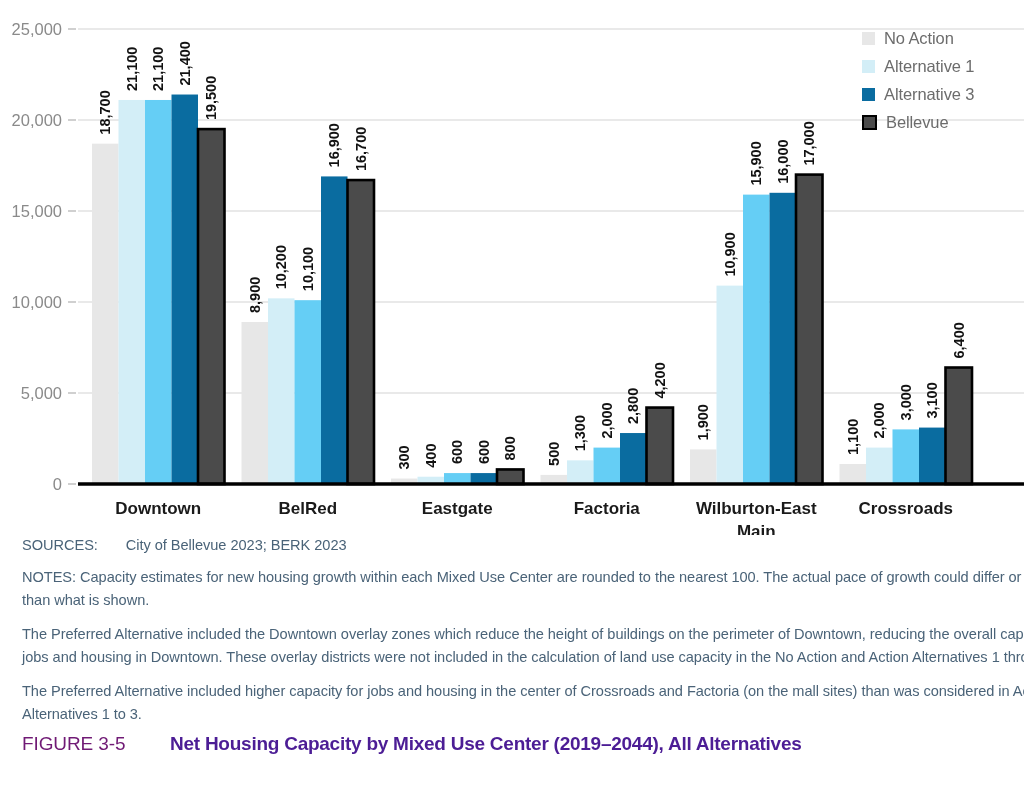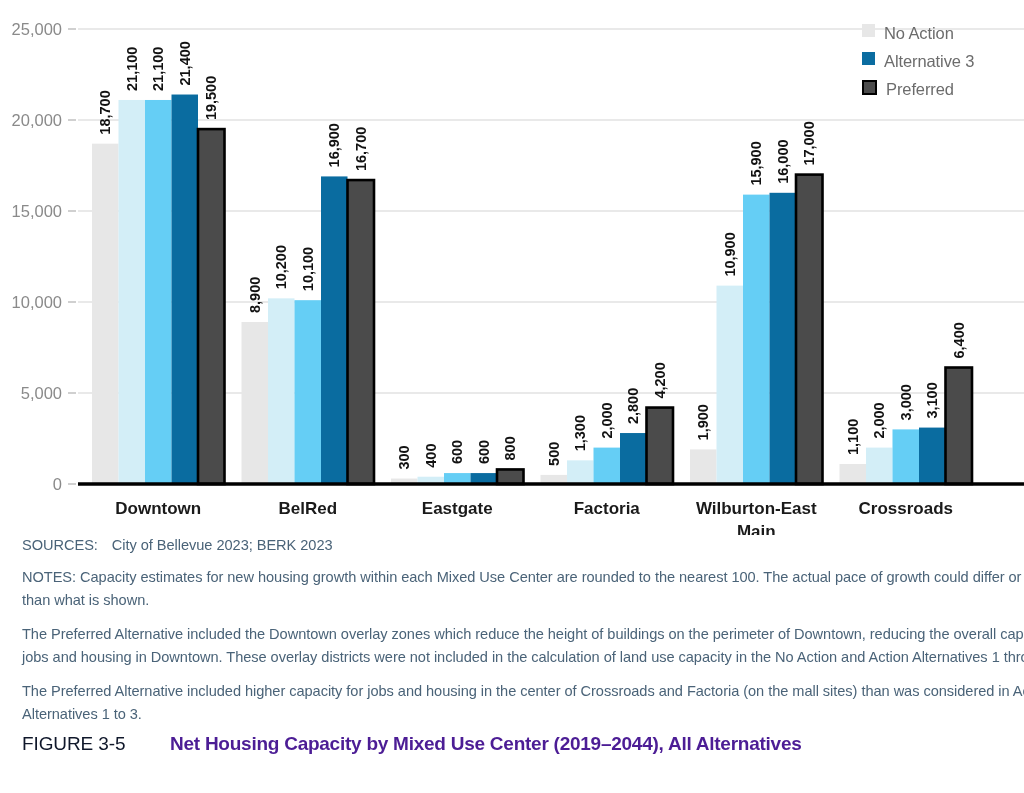--- a/index.html
+++ b/index.html
@@ -28,21 +28,21 @@
   #plot-svg { position: absolute; left: 0; top: 0; }
 
   
   #legend {
     position: absolute;
     left: 862px; top: 24px;
     width: 162px;
   }
   .legend-row {
     display: flex;
-    align-items: flex-start;
+    align-items: center;
     height: 28px;
     gap: 9px;
   }
   .legend-swatch {
     width: 13px; height: 13px;
     flex: 0 0 13px;
   }
   .legend-swatch.boxed { border: 2px solid #000000; width: 15px; height: 15px; flex-basis: 15px; }
   .legend-label {
     font-size: 16.5px;
@@ -58,39 +58,39 @@
     top: 537px;
     width: 1080px;
   }
   .src-line {
     font-size: 14.6px;
     color: #4a6378;
     white-space: nowrap;
     margin-bottom: 13px;
     letter-spacing: -0.05px;
   }
-  .src-line .src-label { margin-right: 10px; }
+  .src-line .src-label { margin-right: 24px; }
   .note-p {
     font-size: 14.6px;
     line-height: 23px;
     color: #4a6378;
     margin-bottom: 11px;
     letter-spacing: -0.05px;
   }
   #figure-caption {
     position: absolute;
     left: 22px;
     top: 733px;
     display: flex;
     align-items: baseline;
     white-space: nowrap;
   }
   #figure-number {
     font-size: 19px;
-    color: #0f172a;
+    color: #701a75;
     letter-spacing: -0.1px;
     width: 148px;
     flex: 0 0 148px;
   }
   #figure-title {
     font-size: 19px;
     font-weight: bold;
     color: #4c1d95;
     letter-spacing: -0.25px;
   }
@@ -203,26 +203,30 @@
           <text x="905.75" y="514" class="xtick" text-anchor="middle">Crossroads</text>
         </g>
     </svg>
 
     <div id="legend">
         <div class="legend-row">
           <span class="legend-swatch" style="background: rgb(231, 231, 231);"></span>
           <span class="legend-label">No Action</span>
         </div>
         <div class="legend-row">
+          <span class="legend-swatch" style="background: rgb(211, 238, 247);"></span>
+          <span class="legend-label">Alternative 1</span>
+        </div>
+        <div class="legend-row">
           <span class="legend-swatch" style="background: rgb(10, 108, 160);"></span>
           <span class="legend-label">Alternative 3</span>
         </div>
         <div class="legend-row">
           <span class="legend-swatch boxed" style="background: rgb(75, 75, 75);"></span>
-          <span class="legend-label">Preferred</span>
+          <span class="legend-label">Bellevue</span>
         </div>
       </div>
   </div>
 
   <div id="notes">
     <div class="src-line">
       <span class="src-label">SOURCES:</span>
       <span>City of Bellevue 2023; BERK 2023</span>
     </div>
     <div id="note-list">

